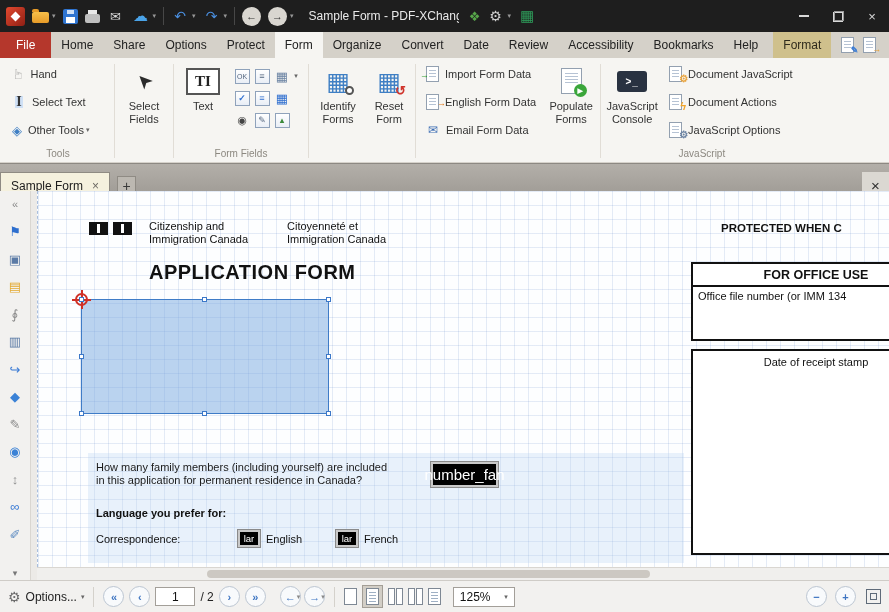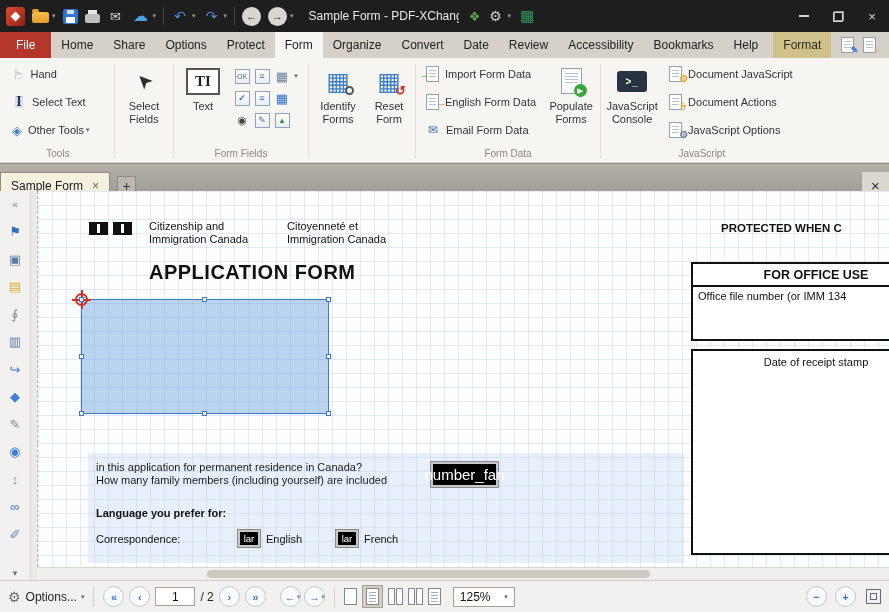--- a/index.html
+++ b/index.html
@@ -294,21 +294,20 @@
         <span class="bbt">
           <span class="iw">
               <span class="dbig">
                 <span class="bdg" style="right:-6px;bottom:-4px;width:13px;height:13px;border-radius:50%;background:#3aa63a;color:#fff;font-size:7px;display:flex;align-items:center;justify-content:center">▶</span>
               </span>
             </span>
           <span>Populate</span>
           <span>Forms</span>
         </span>
       </div>
-      <div class="grp-l">Form Data</div>
     </div>
 
     <div class="vsep"></div>
 
     <div class="grp">
       <div class="grp-b">
         <span class="bbt" style="width:58px">
           <span class="iw">
               <span class="conico">&gt;_</span>
             </span>
@@ -402,22 +401,22 @@
           <span class="hdl" style="left:calc(50% - 3px);top:-3px"></span>
           <span class="hdl" style="right:-3px;top:-3px"></span>
           <span class="hdl" style="left:-3px;top:calc(50% - 3px)"></span>
           <span class="hdl" style="right:-3px;top:calc(50% - 3px)"></span>
           <span class="hdl" style="left:-3px;bottom:-3px"></span>
           <span class="hdl" style="left:calc(50% - 3px);bottom:-3px"></span>
           <span class="hdl" style="right:-3px;bottom:-3px"></span>
         </div>
 
         <div class="abs qtext" style="left:58px;top:270px">
+          <div>How many family members (including yourself) are included</div>
           <div>in this application for permanent residence in Canada?</div>
-          <div>How many family members (including yourself) are included</div>
         </div>
         <div class="abs blackfield" style="left:393px;top:271px;width:67px;height:25px">number_fan</div>
 
         <div class="abs blab" style="left:58px;top:316px">Language you prefer for:</div>
         <div class="abs nlab" style="left:58px;top:342px">Correspondence:</div>
         <div class="abs blackfield" style="left:200px;top:339px;width:22px;height:17px;font-size:9.5px">lar</div>
         <div class="abs nlab" style="left:228px;top:342px">English</div>
         <div class="abs blackfield" style="left:298px;top:339px;width:22px;height:17px;font-size:9.5px">lar</div>
         <div class="abs nlab" style="left:326px;top:342px">French</div>
       </div>

